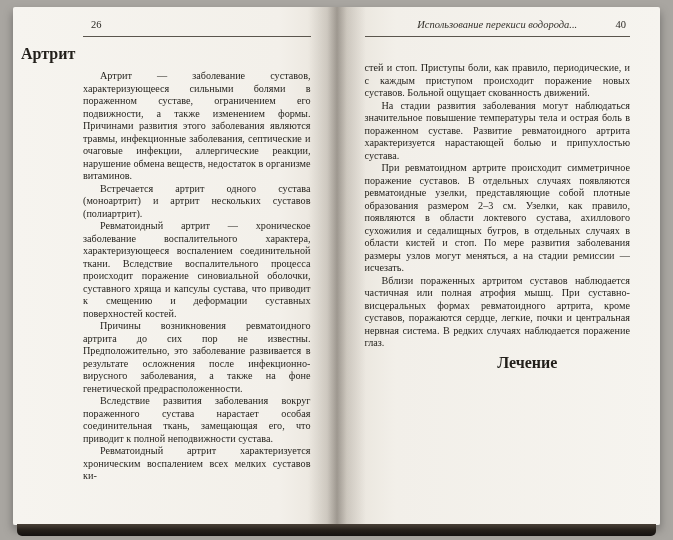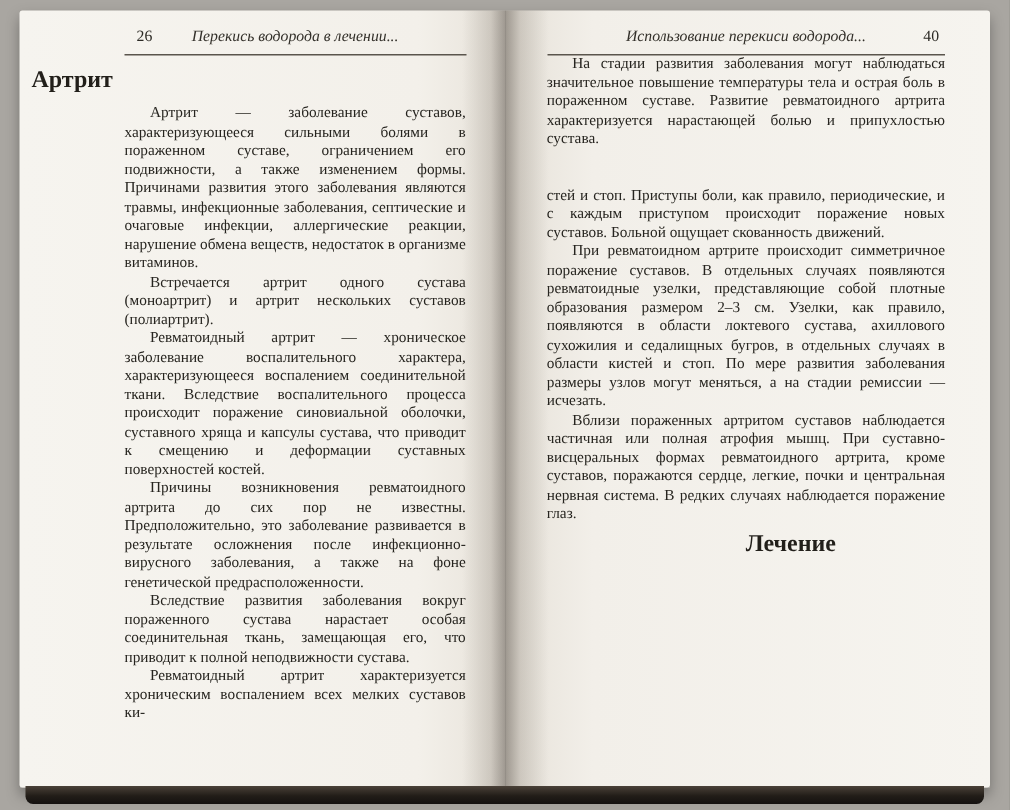--- a/index.html
+++ b/index.html
@@ -113,43 +113,42 @@
 </style>
 </head>
 <body>
 
 <div class="scene">
   <div class="book">
 
     <div class="page left">
       <div class="running-head">
         <span class="pagenum">26</span>
-        <span class="head-title">Перекись водорода в лечении...</span>
       </div>
       <div class="head-rule"></div>
 
       <h2 class="section-heading left-heading">Артрит</h2>
 
       <p class="body-par">Артрит — заболевание суставов, характеризующееся сильными болями в пораженном суставе, ограничением его подвижности, а также изменением формы. Причинами развития этого заболевания являются травмы, инфекционные заболевания, септические и очаговые инфекции, аллергические реакции, нарушение обмена веществ, недостаток в организме витаминов.</p>
       <p class="body-par">Встречается артрит одного сустава (моноартрит) и артрит нескольких суставов (полиартрит).</p>
       <p class="body-par">Ревматоидный артрит — хроническое заболевание воспалительного характера, характеризующееся воспалением соединительной ткани. Вследствие воспалительного процесса происходит поражение синовиальной оболочки, суставного хряща и капсулы сустава, что приводит к смещению и деформации суставных поверхностей костей.</p>
       <p class="body-par">Причины возникновения ревматоидного артрита до сих пор не известны. Предположительно, это заболевание развивается в результате осложнения после инфекционно-вирусного заболевания, а также на фоне генетической предрасположенности.</p>
       <p class="body-par">Вследствие развития заболевания вокруг пораженного сустава нарастает особая соединительная ткань, замещающая его, что приводит к полной неподвижности сустава.</p>
       <p class="body-par">Ревматоидный артрит характеризуется хроническим воспалением всех мелких суставов ки-</p>
     </div>
 
     <div class="page right">
       <div class="running-head">
         <span class="head-title">Использование перекиси водорода...</span>
         <span class="pagenum">40</span>
       </div>
       <div class="head-rule"></div>
 
+      <p class="body-par no-indent first-right">стей и стоп. Приступы боли, как правило, периодические, и с каждым приступом происходит поражение новых суставов. Больной ощущает скованность движений.</p>
       <p class="body-par">На стадии развития заболевания могут наблюдаться значительное повышение температуры тела и острая боль в пораженном суставе. Развитие ревматоидного артрита характеризуется нарастающей болью и припухлостью сустава.</p>
-      <p class="body-par no-indent first-right">стей и стоп. Приступы боли, как правило, периодические, и с каждым приступом происходит поражение новых суставов. Больной ощущает скованность движений.</p>
       <p class="body-par">При ревматоидном артрите происходит симметричное поражение суставов. В отдельных случаях появляются ревматоидные узелки, представляющие собой плотные образования размером 2–3 см. Узелки, как правило, появляются в области локтевого сустава, ахиллового сухожилия и седалищных бугров, в отдельных случаях в области кистей и стоп. По мере развития заболевания размеры узлов могут меняться, а на стадии ремиссии — исчезать.</p>
       <p class="body-par">Вблизи пораженных артритом суставов наблюдается частичная или полная атрофия мышц. При суставно-висцеральных формах ревматоидного артрита, кроме суставов, поражаются сердце, легкие, почки и центральная нервная система. В редких случаях наблюдается поражение глаз.</p>
 
       <h2 class="section-heading right-heading">Лечение</h2>
 
     </div>
 
     <div class="gutter"></div>
   </div>
 

